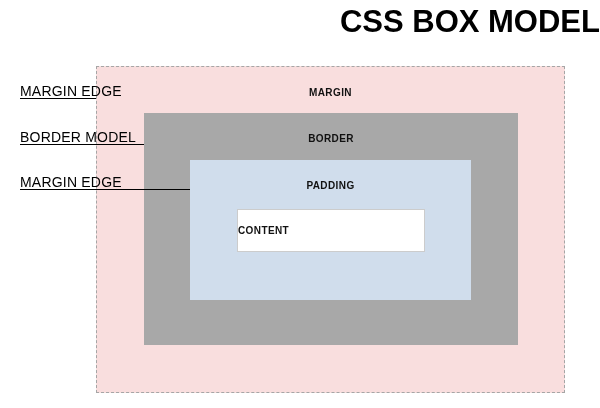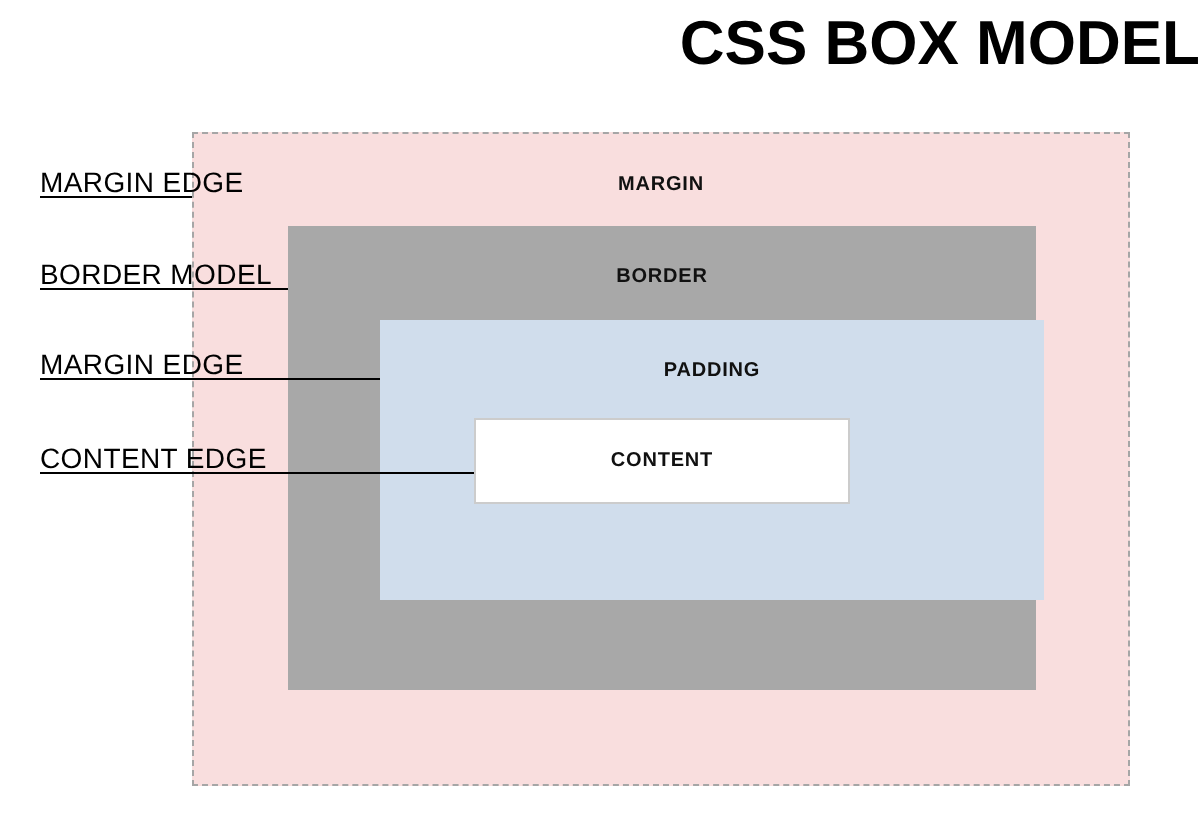--- a/index.html
+++ b/index.html
@@ -42,34 +42,34 @@
     left: 47px;
     top: 46px;
     width: 374px;
     height: 232px;
     background: var(--color-border, #a8a8a8);
     padding-left: 28px;
   }
   .padding-box {
     left: 46px;
     top: 47px;
-    width: 332px;
+    width: 281px;
     height: 140px;
     background: var(--color-padding, #d0ddec);
   }
   .content-box {
     left: 47px;
     top: 49px;
     width: 188px;
     height: 43px;
     background: var(--color-content, #ffffff);
     border: 1px solid #cccccc;
     display: flex;
     align-items: center;
-    justify-content: center;
+    justify-content: flex-start;
   }
   .box-label {
     position: absolute;
     top: 20px;
     left: 0;
     width: 100%;
     text-align: center;
     font-size: 10px;
     font-weight: bold;
     letter-spacing: 0.4px;
@@ -119,15 +119,14 @@
       </div>
     </div>
   </div>
 
   <div class="edge-label edge-margin">MARGIN EDGE</div>
 
   <div class="edge-label edge-border">BORDER MODEL</div>
 
   <div class="edge-label edge-padding">MARGIN EDGE</div>
 
-  <div class="edge-label edge-content">CONTENT EDGE</div>
 
 </div>
 
 </body></html>

